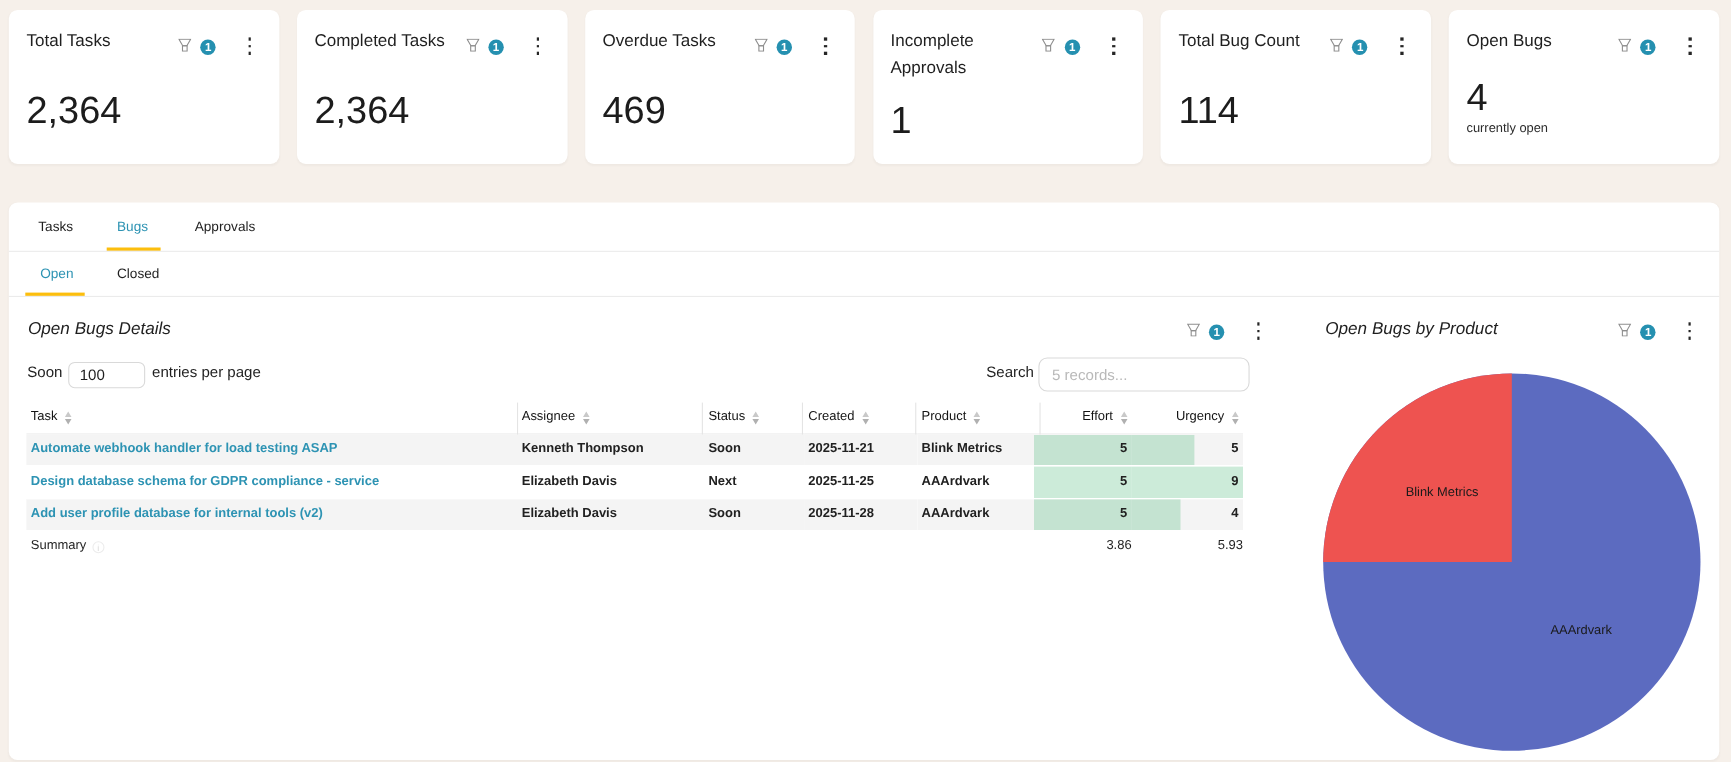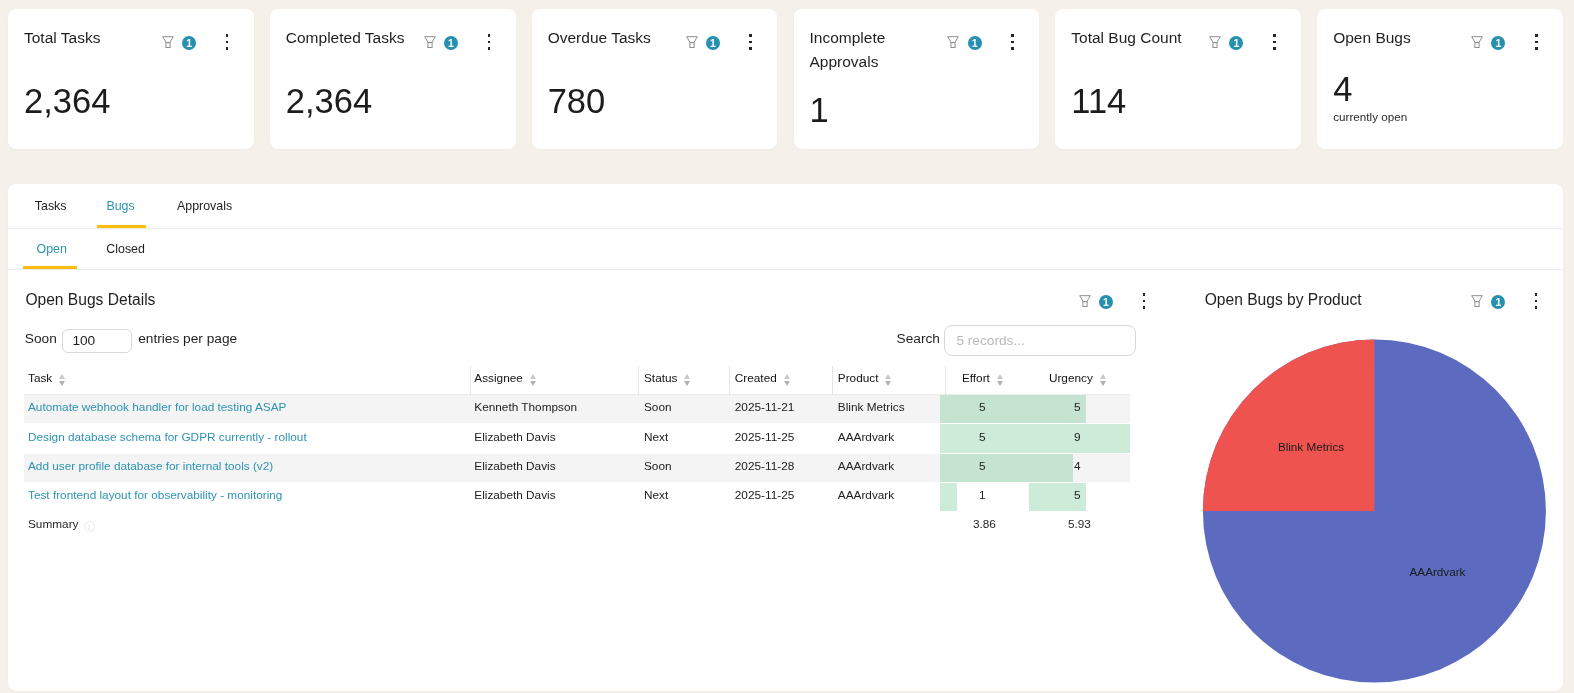--- a/index.html
+++ b/index.html
@@ -14,34 +14,34 @@
   .funnel { position:absolute; width:12px; height:12px; }
   .badge { position:absolute; width:14px; height:14px; border-radius:50%; background:#2590b0; color:#fff; font-size:10.5px; font-weight:bold; text-align:center; line-height:14px; }
   .dots { position:absolute; width:3px; }
   .dots i { display:block; width:2.6px; height:2.6px; background:#262626; margin:0 auto 3.9px; }
   
   #panel { position:absolute; left:8px; top:184.4px; width:1555px; height:506.6px; background:#fff; border-radius:8px; box-shadow:0 1px 2px rgba(0,0,0,0.03); }
   .tabtxt { position:absolute; font-size:12.4px; line-height:12px; }
   .teal { color:#2d93b3; }
   .yellow-bar { position:absolute; height:3px; background:#fcbe0e; }
   .hline { position:absolute; height:1px; background:#ebebeb; left:0; width:1555px; }
-  .wtitle { position:absolute; font-size:15.6px; color:#1f1f1f; line-height:16px; }
+  .wtitle { position:absolute; font-size:15.6px; color:#1f1f1f; line-height:16px;font-style:italic; }
   .lbl { position:absolute; font-size:13.7px; color:#1f1f1f; line-height:14px; }
   .inbox { position:absolute; border:1px solid #d9d9d9; background:#fff; }
   .ph { color:#b9b9b9; }
   
   table { border-collapse:collapse; table-layout:fixed; }
   #tbl { position:absolute; left:16px; top:180.3px; }
   #tbl td, #tbl th { font-size:11.8px; font-weight:normal; text-align:left; vertical-align:top; line-height:11.8px; padding:0 0 0 4px; white-space:nowrap; overflow:hidden; }
   #tbl thead th { height:30px; padding-top:8.1px; color:#141414; }
   #tbl thead tr { border-bottom:1px solid #ececec; }
-  #tbl tbody td { height:29.2px; padding-top:7.2px; color:#212121; }
+  #tbl tbody td { height:29.2px; padding-top:7.2px; color:#212121;font-weight:bold; }
   #tbl tbody tr { border-bottom:1px solid rgba(255,255,255,0.9); }
   #tbl tbody tr.odd { background:#f4f4f4; }
-  #tbl .r { text-align:center; padding-left:0; padding-right:4px; }
+  #tbl .r { text-align:right; padding-left:0; padding-right:4px; }
   #tbl tfoot td { padding-top:7.4px; height:29.4px; }
   #tbl tfoot .r { padding-right:0; }
   a.lnk { color:#2d93b3; text-decoration:none; }
   .arr { display:inline-block; vertical-align:-4px; margin-left:7px; }
   .arr b, .arr s { display:block; width:0; height:0; border-left:3.5px solid transparent; border-right:3.5px solid transparent; }
   .arr b { border-bottom:5px solid #c9c9c9; margin-bottom:1.5px; }
   .arr s { border-top:5px solid #b0b0b0; }
   .vsep { position:absolute; width:1px; background:#e4e4e4; top:181.4px; height:29px; }
 </style>
 </head>
@@ -71,21 +71,21 @@
         </svg></div>
       <div class="badge" style="left: 174.2px; top: 26.6px;">1</div>
       <div class="dots" style="left: 217.6px; top: 25.1px;">
         <i></i>
         <i></i>
         <i></i>
       </div>
     </div>
   <div class="card" style="left:531.7px;">
     <div class="title">Overdue Tasks</div>
-    <div class="num">780</div>
+    <div class="num">469</div>
   <div class="funnel" style="left: 153.9px; top: 24.8px;"><svg width="12" height="12" viewBox="0 0 12 12" fill="none" stroke="#8e8e8e" stroke-width="1">
           <path d="M0.7 0.7 H11.3 L7.9 6.6 H4.1 Z"></path>
           <rect x="3.9" y="6.6" width="4.2" height="4.9"></rect>
         </svg></div>
       <div class="badge" style="left: 174.2px; top: 26.6px;">1</div>
       <div class="dots" style="left: 217.6px; top: 25.1px;">
         <i></i>
         <i></i>
         <i></i>
       </div>
@@ -185,45 +185,36 @@
         <tr class="odd">
           <td style="padding-left:4px;"><a class="lnk" href="#">Automate webhook handler for load testing ASAP</a></td>
           <td>Kenneth Thompson</td>
             <td>Soon</td>
             <td>2025-11-21</td>
             <td>Blink Metrics</td>
           <td class="r" style="background:linear-gradient(to right,#c4e3d1 0px,#c4e3d1 88.8px,transparent 88.8px);">5</td>
           <td class="r" style="background:linear-gradient(to right,#c4e3d1 0px,#c4e3d1 56.8px,transparent 56.8px);">5</td>
         </tr>
         <tr>
-          <td style="padding-left:4px;"><a class="lnk" href="#">Design database schema for GDPR currently - rollout</a></td>
+          <td style="padding-left:4px;"><a class="lnk" href="#">Design database schema for GDPR compliance - service</a></td>
           <td>Elizabeth Davis</td>
             <td>Next</td>
             <td>2025-11-25</td>
             <td>AAArdvark</td>
           <td class="r" style="background:linear-gradient(to right,#ccebd9 0px,#ccebd9 88.8px,transparent 88.8px);">5</td>
           <td class="r" style="background:linear-gradient(to right,#ccebd9 0px,#ccebd9 100.6px,transparent 100.6px);">9</td>
         </tr>
         <tr class="odd">
           <td style="padding-left:4px;"><a class="lnk" href="#">Add user profile database for internal tools (v2)</a></td>
           <td>Elizabeth Davis</td>
             <td>Soon</td>
             <td>2025-11-28</td>
             <td>AAArdvark</td>
           <td class="r" style="background:linear-gradient(to right,#c4e3d1 0px,#c4e3d1 88.8px,transparent 88.8px);">5</td>
           <td class="r" style="background:linear-gradient(to right,#c4e3d1 0px,#c4e3d1 43.9px,transparent 43.9px);">4</td>
-        </tr>
-        <tr>
-          <td style="padding-left:4px;"><a class="lnk" href="#">Test frontend layout for observability - monitoring</a></td>
-          <td>Elizabeth Davis</td>
-            <td>Next</td>
-            <td>2025-11-25</td>
-            <td>AAArdvark</td>
-          <td class="r" style="background:linear-gradient(to right,#ccebd9 0px,#ccebd9 17px,transparent 17px);">1</td>
-          <td class="r" style="background:linear-gradient(to right,#ccebd9 0px,#ccebd9 56.8px,transparent 56.8px);">5</td>
         </tr>
       </tbody>
       <tfoot>
         <tr>
           <td style="padding-left:4px;">Summary <span id="info" style="display: inline-block; width: 11px; height: 11px; border: 1px solid rgb(236, 236, 236); border-radius: 50%; color: rgb(217, 217, 217); font-size: 8px; text-align: center; line-height: 11px; vertical-align: -2px; margin-left: 2px;">i</span></td>
           <td></td>
             <td></td>
             <td></td>
             <td></td>
           <td class="r" style="padding-right:0;">3.86</td>

